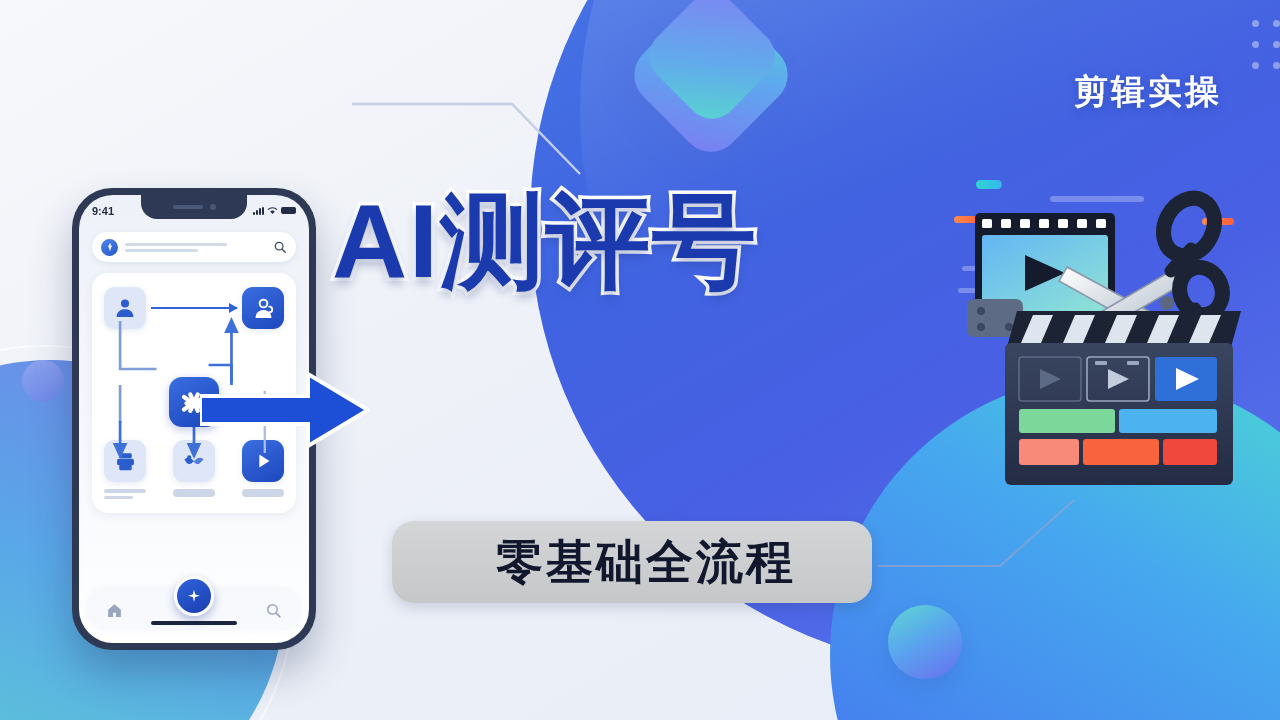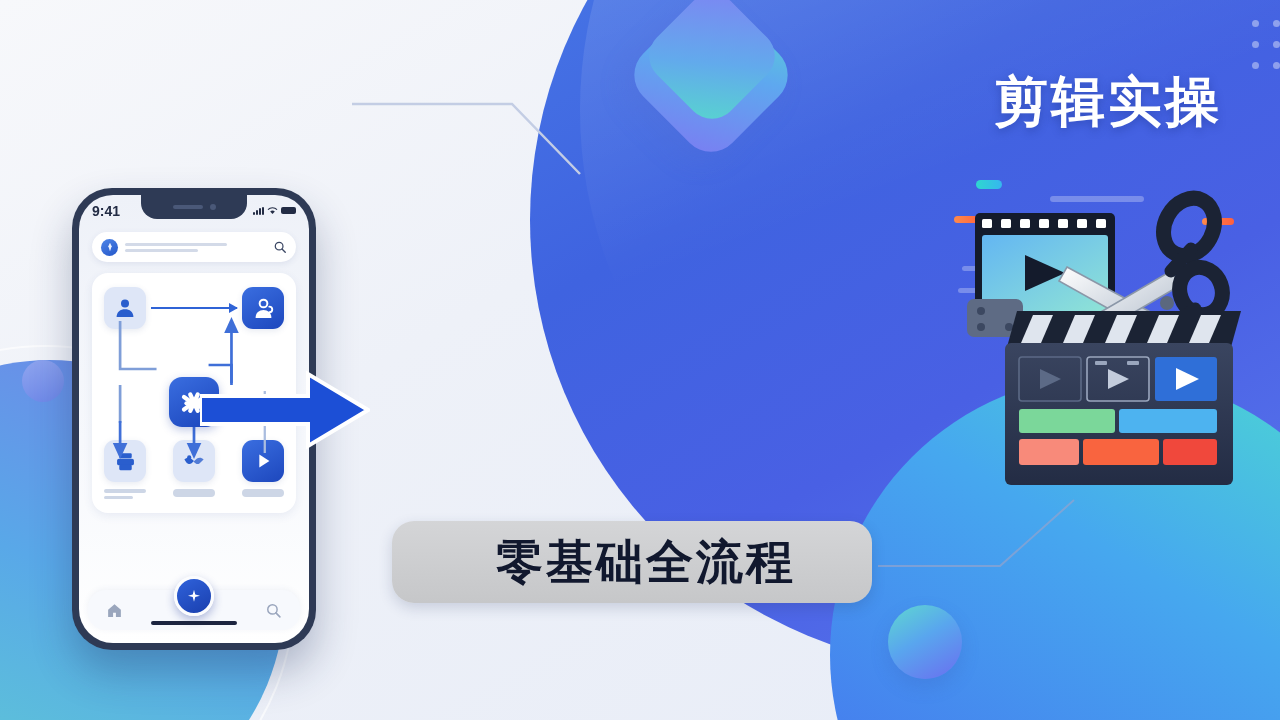--- a/index.html
+++ b/index.html
@@ -86,21 +86,21 @@
 
   
   .tag-left{
     position:absolute; left:62px; top:68px;
     font-size:60px; font-weight:700; letter-spacing:2px;
     color:#151f3a; line-height:1;
     text-shadow:0 2px 3px rgba(30,45,90,.14);
   }
   .tag-right{
     position:absolute; right:58px; top:74px;
-    font-size:54px; font-weight:700; letter-spacing:3px;
+    font-size:34px; font-weight:700; letter-spacing:3px;
     color:#ffffff; line-height:1;
     text-shadow:0 3px 8px rgba(20,40,120,.35);
   }
 
   
   .title-wrap{ position:absolute; left:332px; top:188px; z-index:6; }
   .title-line{
     font-size:104px; font-weight:700; line-height:1.02;
     letter-spacing:2px;
     color:#1a3aad;
@@ -138,21 +138,21 @@
     position:absolute; left:50%; top:0; transform:translateX(-50%);
     width:106px; height:24px; background:#2e3a55;
     border-radius:0 0 16px 16px; z-index:3;
     display:flex; align-items:center; justify-content:center; gap:7px;
   }
   .notch .spk{ width:30px; height:4px; border-radius:2px; background:#4a5878; }
   .notch .cam{ width:6px; height:6px; border-radius:50%; background:#4a5878; }
   .statusbar{
     position:relative; z-index:4; height:26px; padding:5px 13px 0 13px;
     display:flex; align-items:center; justify-content:space-between;
-    font-size:14px; font-weight:700; color:#232c45;
+    font-size:11px; font-weight:700; color:#232c45;
   }
   .sb-right{ display:flex; align-items:center; gap:3px; }
   .sig{ display:flex; align-items:flex-end; gap:1px; height:8px;}
   .sig i{ display:block; width:2px; background:#232c45; border-radius:1px;}
   .sig i:nth-child(1){height:3px}.sig i:nth-child(2){height:5px}
   .sig i:nth-child(3){height:6.5px}.sig i:nth-child(4){height:8px}
   .batt{ width:15px; height:7px; border-radius:2px; background:#232c45;}
 
   .searchbar{
     margin:11px 13px 0 13px; height:30px; border-radius:15px;
@@ -274,20 +274,21 @@
   <div class="accent-line" style="left:1010px; top:238px; width:52px; height:5px;"></div>
   <div class="accent-line" style="left:962px; top:266px; width:36px; height:5px;"></div>
   <div class="accent-line" style="left:958px; top:288px; width:28px; height:5px;"></div>
   <div class="accent-orange" style="left:954px; top:216px; width:30px;"></div>
   <div class="accent-orange" style="left:1202px; top:218px; width:32px;"></div>
   <div class="accent-teal" style="left:976px; top:180px;"></div>
 
   <div class="tag-right">剪辑实操</div>
 
   <div class="title-wrap">
+    <div class="title-line l1">AI测评号</div>
   </div>
 
   <div class="subtitle-pill">
     <span>零基础全流程</span>
   </div>
 
   <div class="phone">
     <div class="phone-screen">
 
       <div class="notch">

